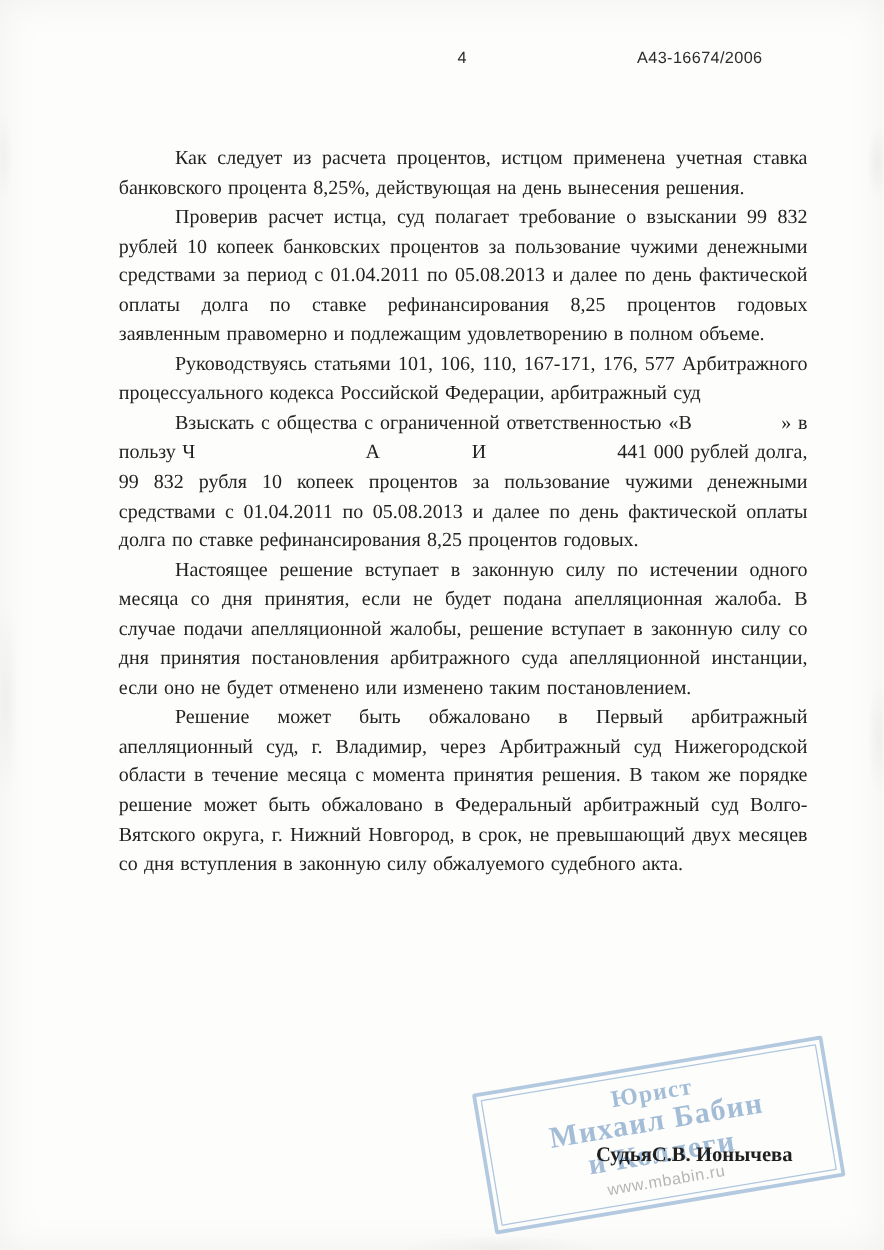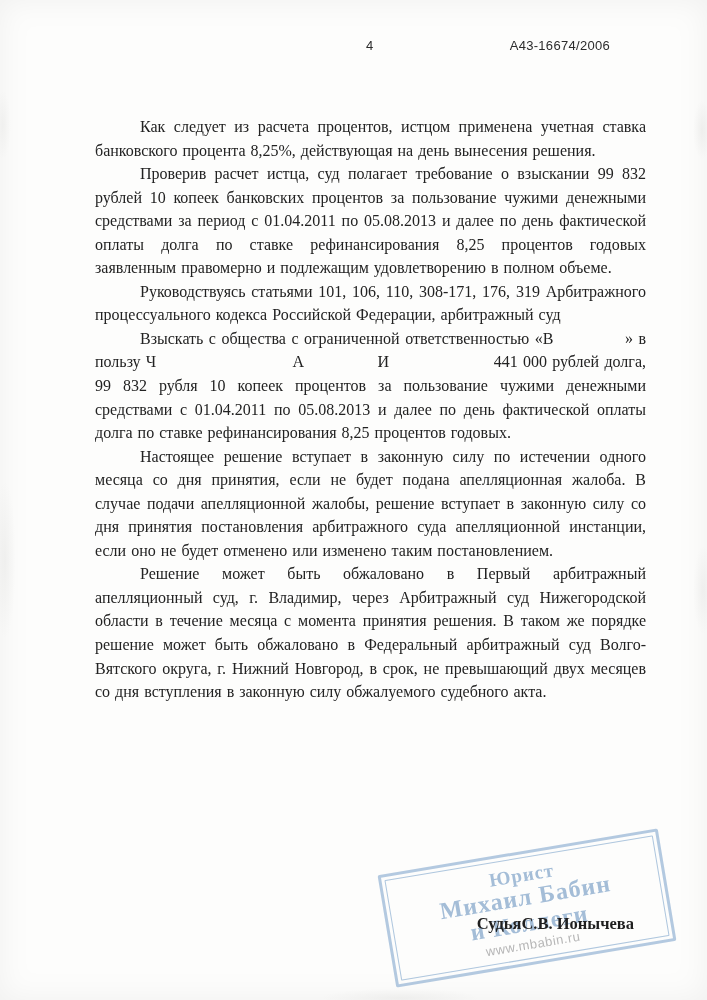--- a/index.html
+++ b/index.html
@@ -122,21 +122,21 @@
       <div class="stamp-line-1">Юрист</div>
       <div class="stamp-line-2">Михаил Бабин</div>
       <div class="stamp-line-3">и Коллеги</div>
       <div class="stamp-site">www.mbabin.ru</div>
     </div>
   </div>
 
   <div class="doc-body">
     <p>Как следует из расчета процентов, истцом применена учетная ставка банковского процента 8,25%, действующая на день вынесения решения.</p>
     <p>Проверив расчет истца, суд полагает требование о взыскании 99&nbsp;832 рублей 10 копеек банковских процентов за пользование чужими денежными средствами за период с 01.04.2011 по 05.08.2013 и далее по день фактической оплаты долга по ставке рефинансирования 8,25 процентов годовых заявленным правомерно и подлежащим удовлетворению в полном объеме.</p>
-    <p>Руководствуясь статьями 101, 106, 110, 308-171, 176, 319 Арбитражного процессуального кодекса Российской Федерации, арбитражный суд</p>
+    <p>Руководствуясь статьями 101, 106, 110, 167-171, 176, 577 Арбитражного процессуального кодекса Российской Федерации, арбитражный суд</p>
 
 
     <p>Взыскать с общества с ограниченной ответственностью «В&nbsp;&nbsp;&nbsp;&nbsp;&nbsp;&nbsp;&nbsp;&nbsp;&nbsp;&nbsp;&nbsp;&nbsp;&nbsp;» в пользу Ч&nbsp;&nbsp;&nbsp;&nbsp;&nbsp;&nbsp;&nbsp;&nbsp;&nbsp;&nbsp;&nbsp;&nbsp;&nbsp;&nbsp;&nbsp;&nbsp;&nbsp;&nbsp;&nbsp;&nbsp;&nbsp;&nbsp;&nbsp;&nbsp;&nbsp;&nbsp;А&nbsp;&nbsp;&nbsp;&nbsp;&nbsp;&nbsp;&nbsp;&nbsp;&nbsp;&nbsp;&nbsp;&nbsp;&nbsp;&nbsp;И&nbsp;&nbsp;&nbsp;&nbsp;&nbsp;&nbsp;&nbsp;&nbsp;&nbsp;&nbsp;&nbsp;&nbsp;&nbsp;&nbsp;&nbsp;&nbsp;&nbsp;&nbsp;&nbsp;&nbsp;441&nbsp;000 рублей долга, 99&nbsp;832 рубля 10 копеек процентов за пользование чужими денежными средствами с 01.04.2011 по 05.08.2013 и далее по день фактической оплаты долга по ставке рефинансирования 8,25 процентов годовых.</p>
     <p>Настоящее решение вступает в законную силу по истечении одного месяца со дня принятия, если не будет подана апелляционная жалоба. В случае подачи апелляционной жалобы, решение вступает в законную силу со дня принятия постановления арбитражного суда апелляционной инстанции, если оно не будет отменено или изменено таким постановлением.</p>
     <p>Решение может быть обжаловано в Первый арбитражный апелляционный суд, г. Владимир, через Арбитражный суд Нижегородской области в течение месяца с момента принятия решения. В таком же порядке решение может быть обжаловано в Федеральный арбитражный суд Волго-Вятского округа, г. Нижний Новгород, в срок, не превышающий двух месяцев со дня вступления в законную силу обжалуемого судебного акта.</p>
   </div>
 
   <div class="signature-row">
     <span class="judge-label">Судья</span>
     <span class="judge-name">С.В. Ионычева</span>

